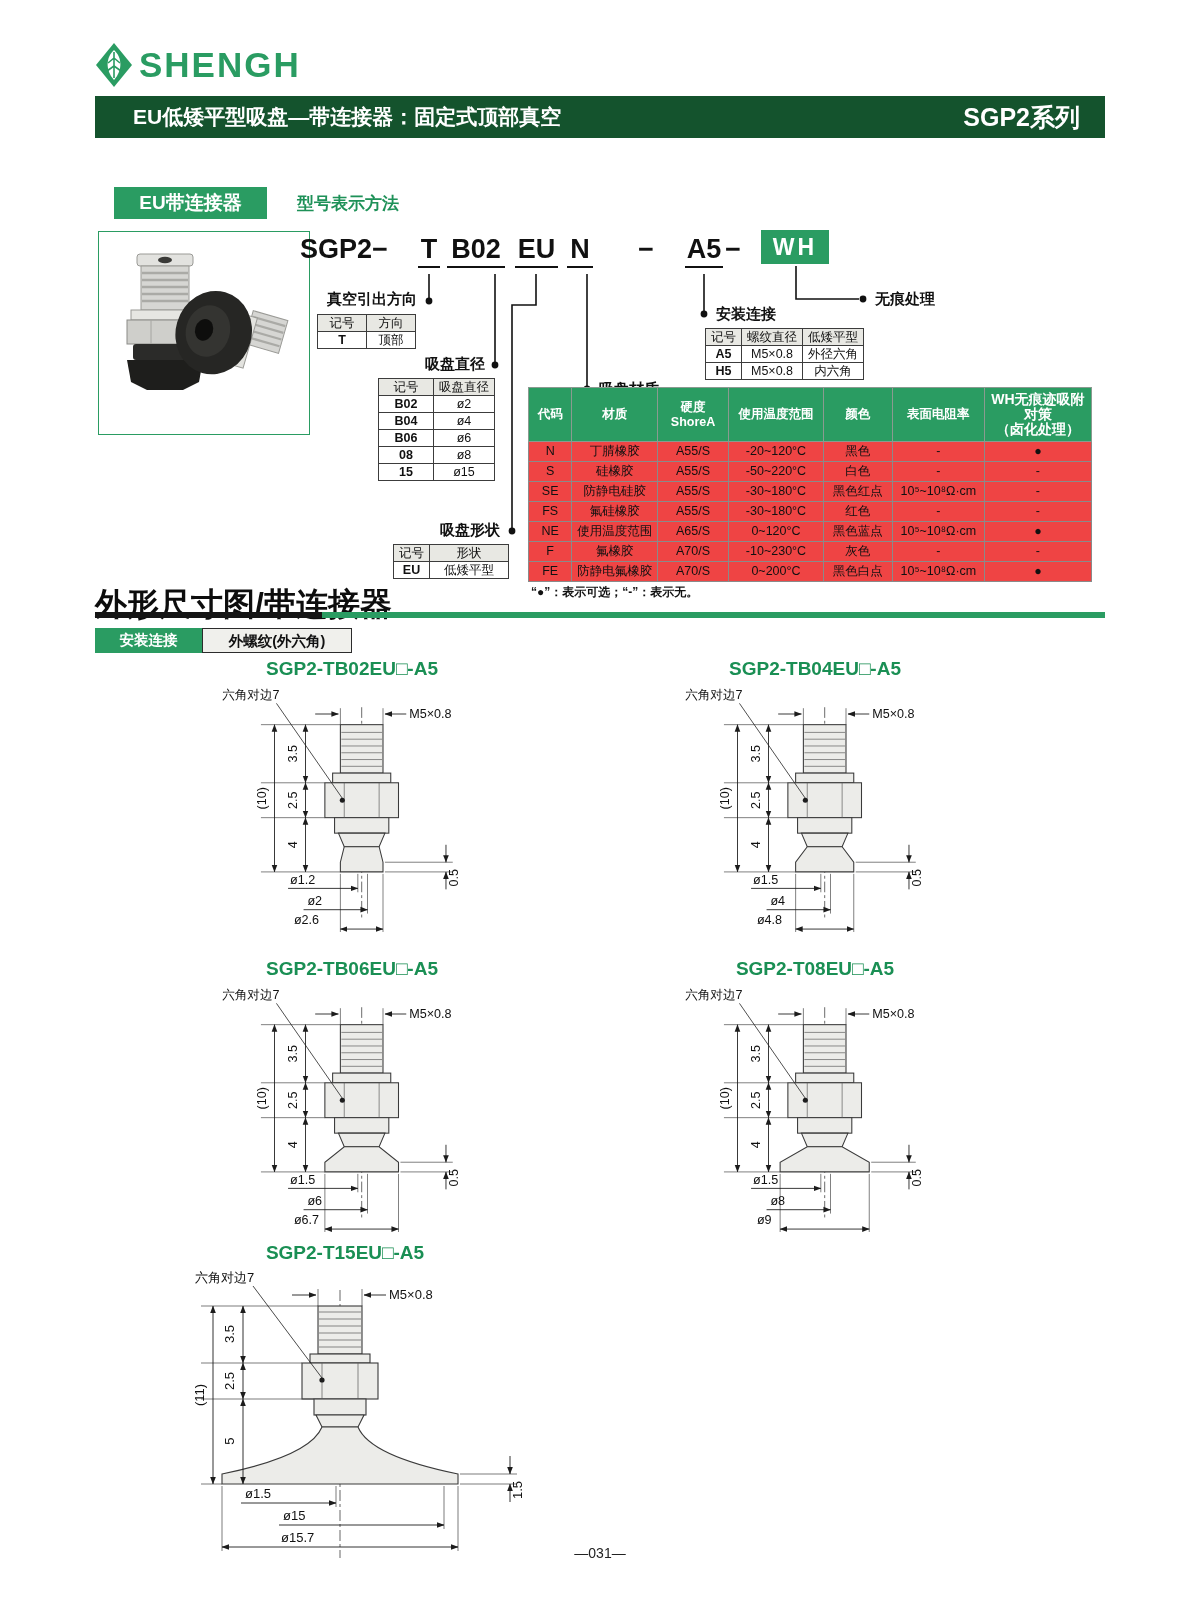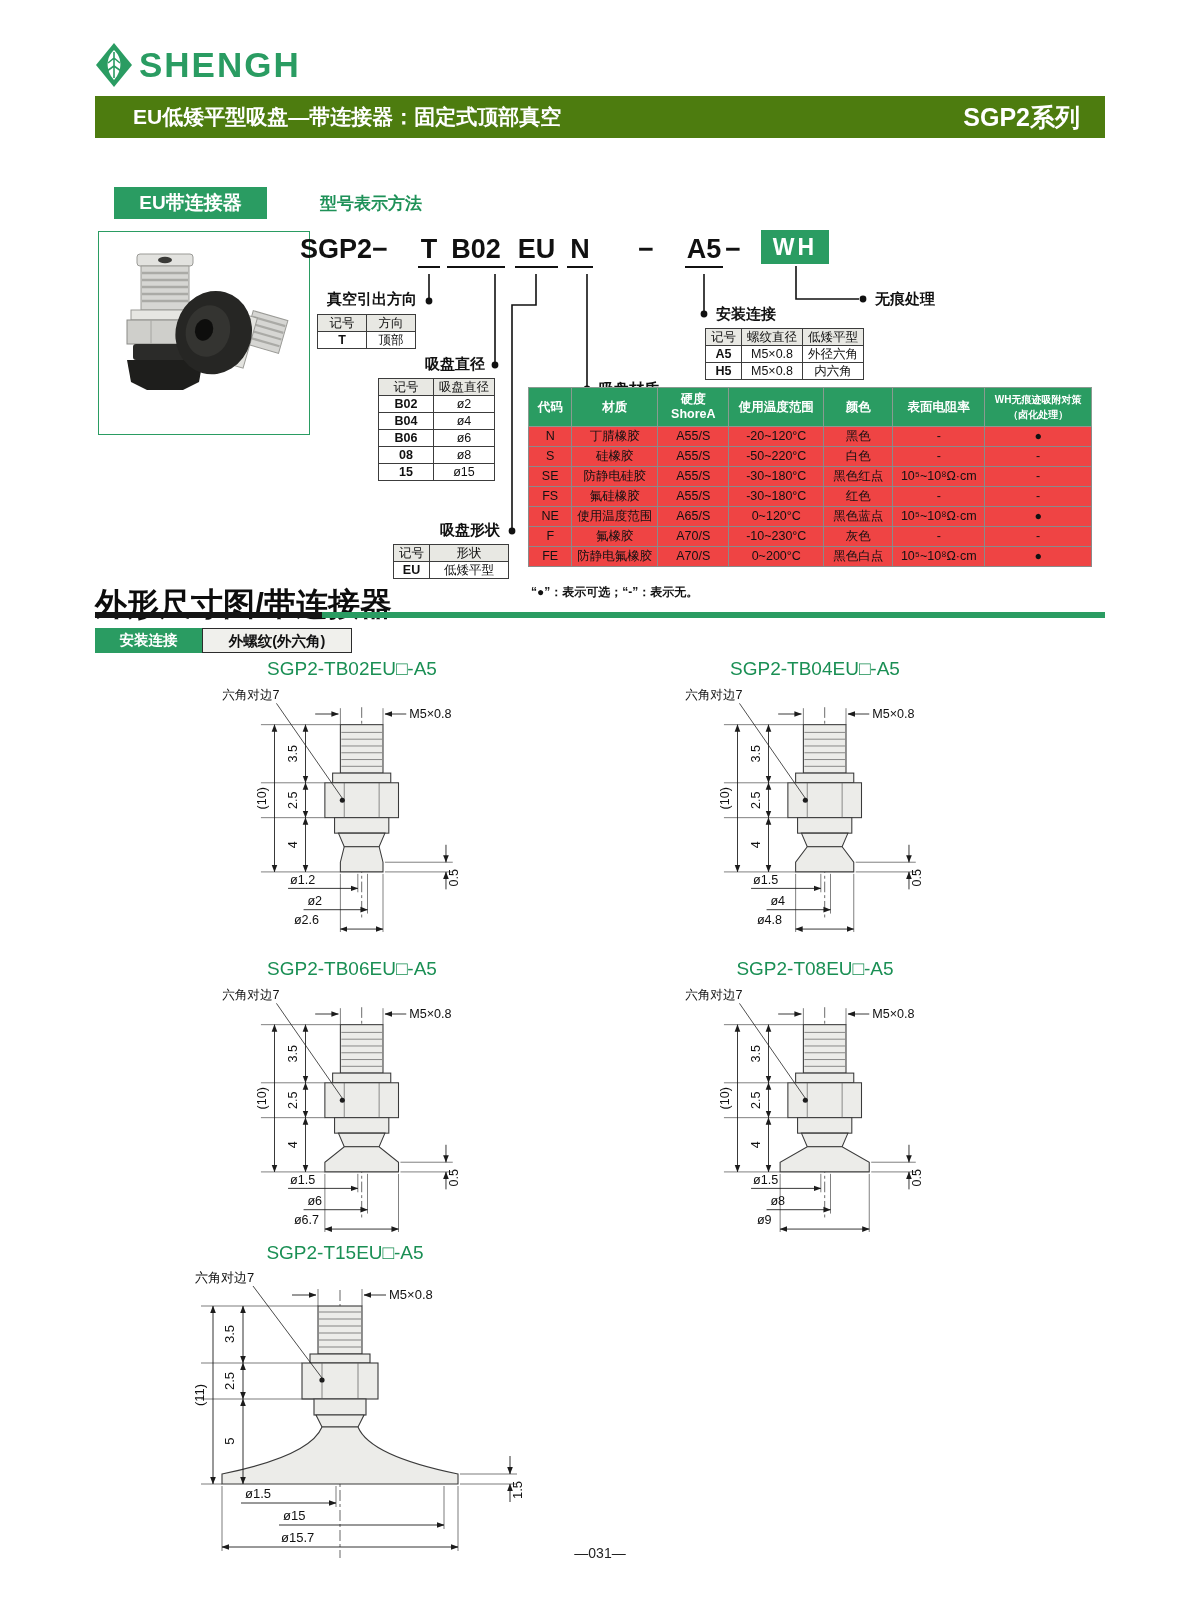--- a/index.html
+++ b/index.html
@@ -5,29 +5,29 @@
   html,body{margin:0;padding:0;background:#fff;}
   .page{position:relative;width:1200px;height:1616px;background:#ffffff;
         font-family:"Liberation Sans","DejaVu Sans",sans-serif;color:#111;overflow:hidden;}
   .abs{position:absolute;}
 
   
   .logo{left:95px;top:42px;display:flex;align-items:center;gap:6px;}
   .brand{font-size:35px;font-weight:700;color:#2a9c62;letter-spacing:2px;}
 
   
-  .header-bar{left:95px;top:96px;width:1010px;height:42px;background:#4d7c0f;
+  .header-bar{left:95px;top:96px;width:1010px;height:42px;background:#14532d;
               display:flex;align-items:center;justify-content:space-between;}
   .header-bar .ttl{color:#fff;font-size:21px;font-weight:bold;padding-left:38px;}
   .header-bar .series{color:#fff;font-size:25px;font-weight:bold;padding-right:25px;}
 
   
   .badge{left:114px;top:187px;width:153px;height:32px;background:#2a9c62;color:#fff;
          font-size:19px;font-weight:bold;text-align:center;line-height:32px;}
-  .model-title{left:297px;top:192px;font-size:17px;font-weight:bold;color:#1e9158;margin-left:23px;}
+  .model-title{left:297px;top:192px;font-size:17px;font-weight:bold;color:#1e9158;}
   .photo{left:98px;top:231px;width:210px;height:202px;border:1px solid #2a9c62;background:#fff;}
 
   
   .model-area{left:95px;top:210px;width:1010px;height:402px;}
   .code{position:absolute;font-size:27px;font-weight:bold;color:#111;top:24px;}
   .seg{position:absolute;top:24px;font-size:27px;font-weight:bold;text-align:center;
        border-bottom:2.5px solid #111;padding-bottom:1px;}
   .dash{position:absolute;top:24px;font-size:27px;font-weight:bold;}
   .wh-box{position:absolute;left:666px;top:20px;width:68px;height:34px;background:#2a9c62;
           color:#fff;font-size:23px;font-weight:bold;text-align:center;line-height:34px;letter-spacing:3px;}
@@ -46,35 +46,35 @@
   .tbl-mount{left:610px;top:118px;}
 
   
   .material-table{position:absolute;left:433px;top:177px;width:564px;border-collapse:collapse;
                   font-size:12.5px;border:1.5px solid #222;background:#ef4444;padding-left:32px;}
   .material-table th{background:#2a9c62;color:#fff;font-weight:bold;border:1px solid #8a9a90;
                      line-height:15px;padding:4px 1px;white-space:pre-line;font-size:12.5px;text-align:center;}
   .material-table th:nth-child(1){width:42px;} .material-table th:nth-child(2){width:88px;}
   .material-table th:nth-child(3){width:70px;} .material-table th:nth-child(4){width:94px;}
   .material-table th:nth-child(5){width:70px;} .material-table th:nth-child(6){width:90px;}
-  .material-table th:nth-child(7){width:110px;font-size:10px;margin-top:23px;}
+  .material-table th:nth-child(7){width:110px;font-size:14px;margin-top:23px;}
   .material-table td{border:1px solid #8a8a8a;text-align:center;line-height:19px;padding:0 2px;}
   .footnote{position:absolute;left:436px;top:374px;font-size:12px;font-weight:bold;color:#111;}
 
   
   .section-title{left:95px;top:583px;font-size:32px;font-weight:bold;color:#0d0d0d;}
   .rule-black{left:95px;top:612px;width:227px;height:6px;background:#151515;}
   .rule-green{left:322px;top:612px;width:783px;height:6px;background:#2a9c62;}
   .tab-green{left:95px;top:628px;width:107px;height:25px;background:#2a9c62;color:#fff;
              font-size:14.5px;font-weight:bold;text-align:center;line-height:25px;}
   .tab-gray{left:202px;top:628px;width:150px;height:25px;background:#f0f0ec;color:#111;
             border:1.5px solid #2c2c2c;font-size:14.5px;font-weight:bold;text-align:center;line-height:25px;box-sizing:border-box;}
 
   .drawing{position:absolute;}
-  .drawing h3{margin:0 0 2px 0;font-size:19px;font-weight:normal;color:#1a8f54;text-align:center;}
+  .drawing h3{margin:0 0 2px 0;font-size:19px;font-weight:bold;color:#1a8f54;text-align:center;}
   .page-num{left:520px;top:1545px;width:160px;text-align:center;font-size:14px;color:#222;}
 </style>
 </head>
 <body>
 
 <div class="page">
 
   <div class="abs logo">
     <svg width="38" height="46" viewBox="0 0 38 46">
       <polygon points="19,1 37,23 19,45 1,23" fill="#2a9c62"></polygon>

